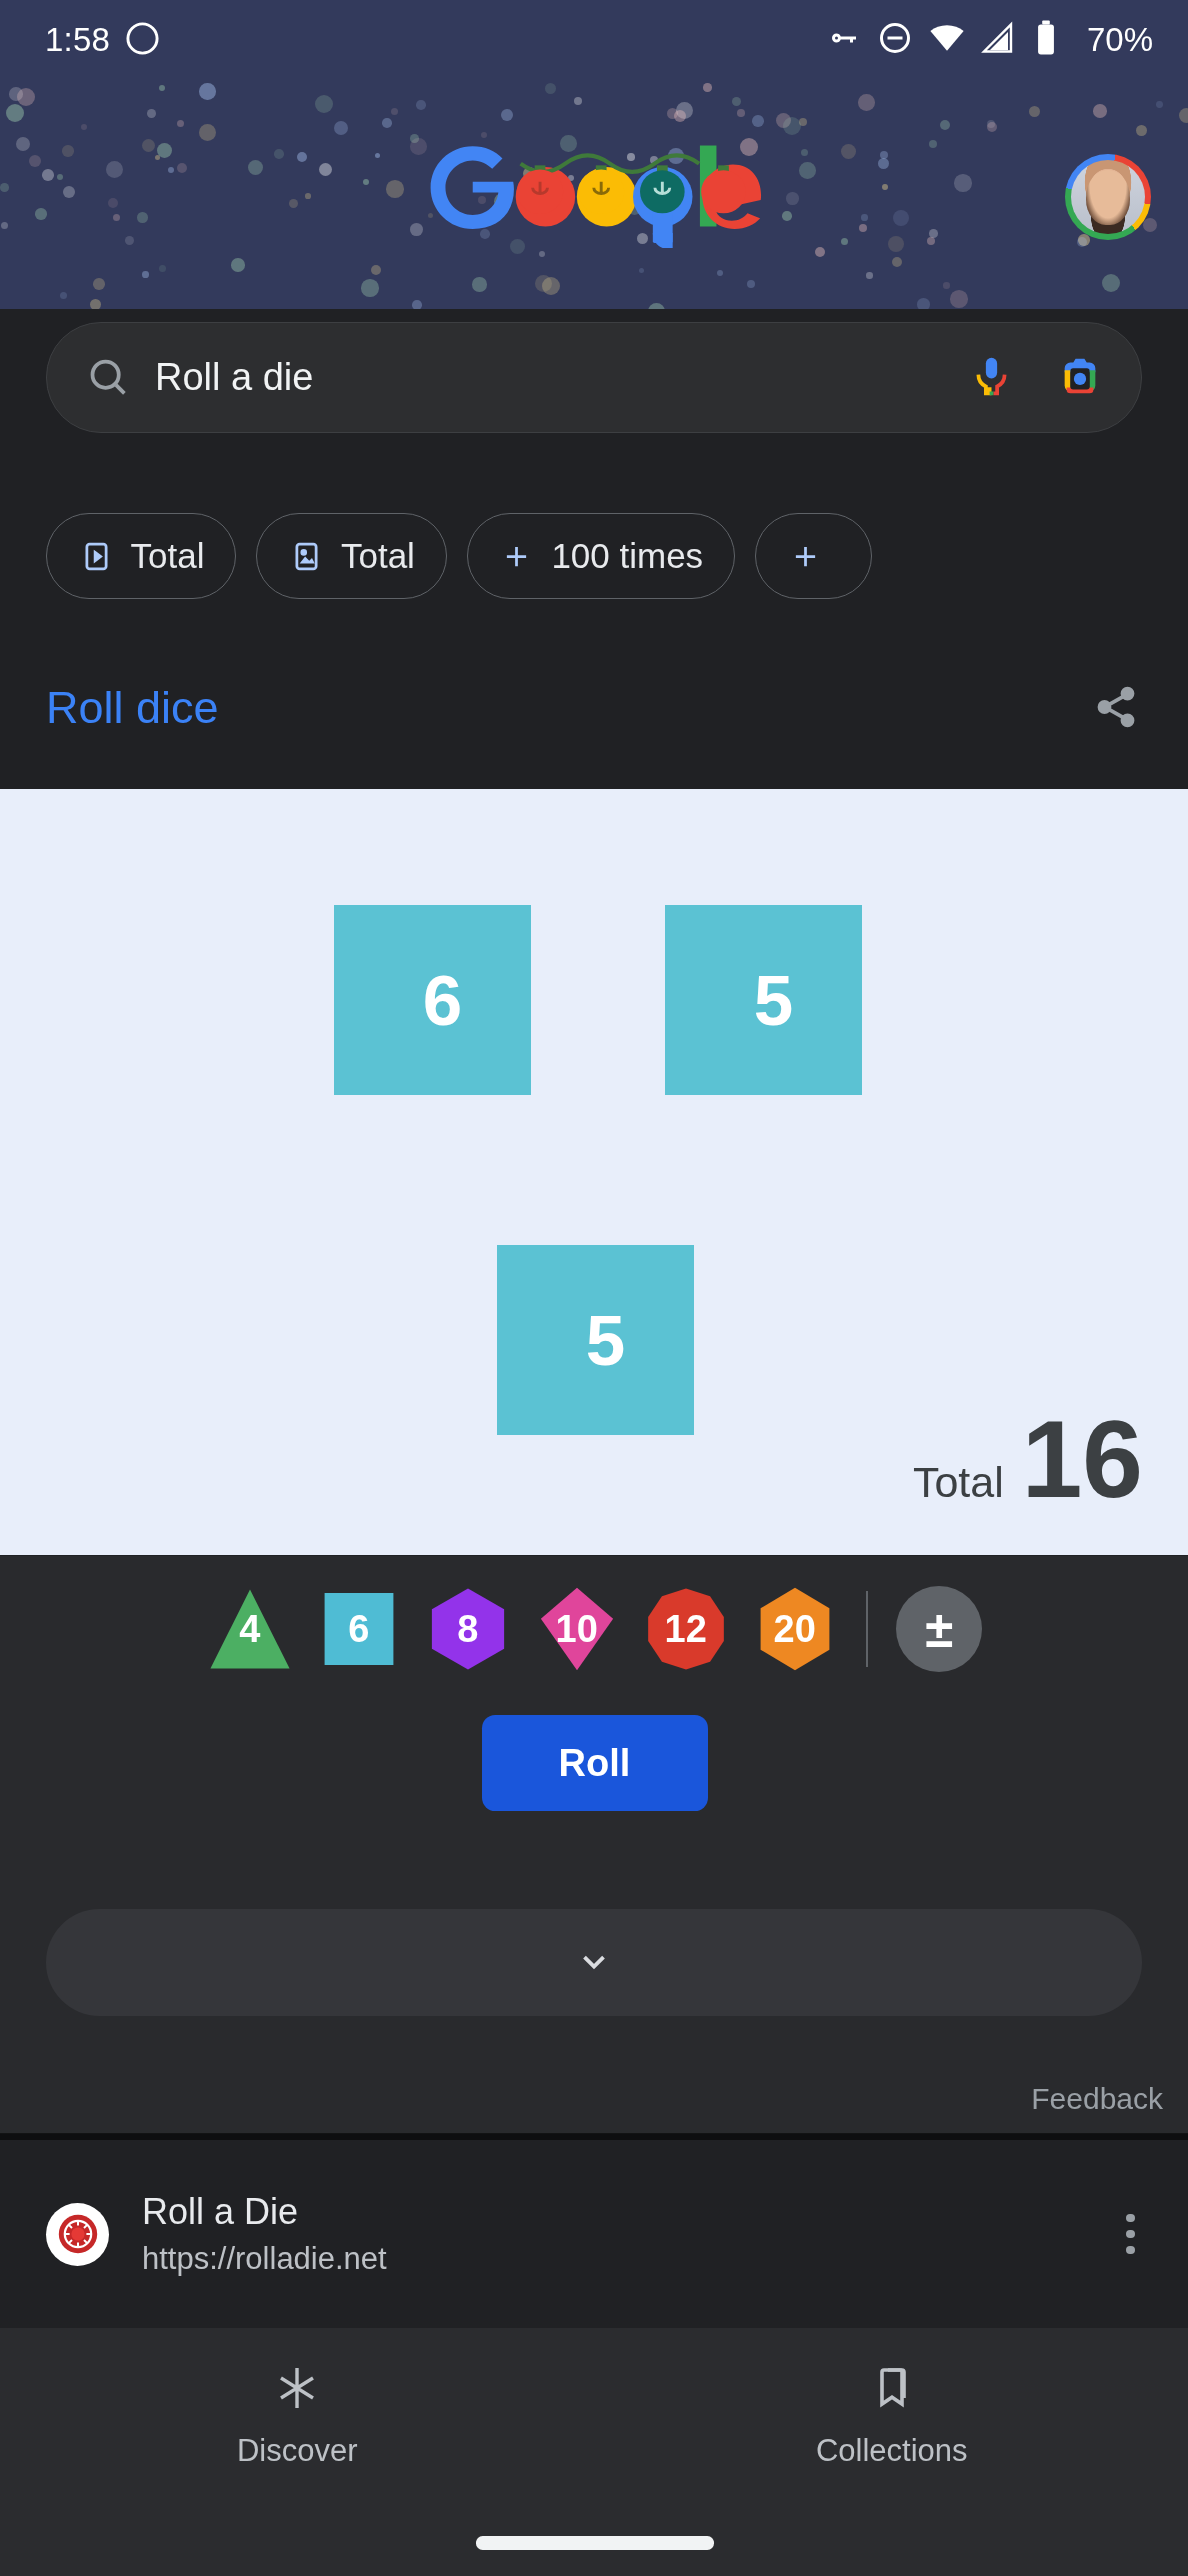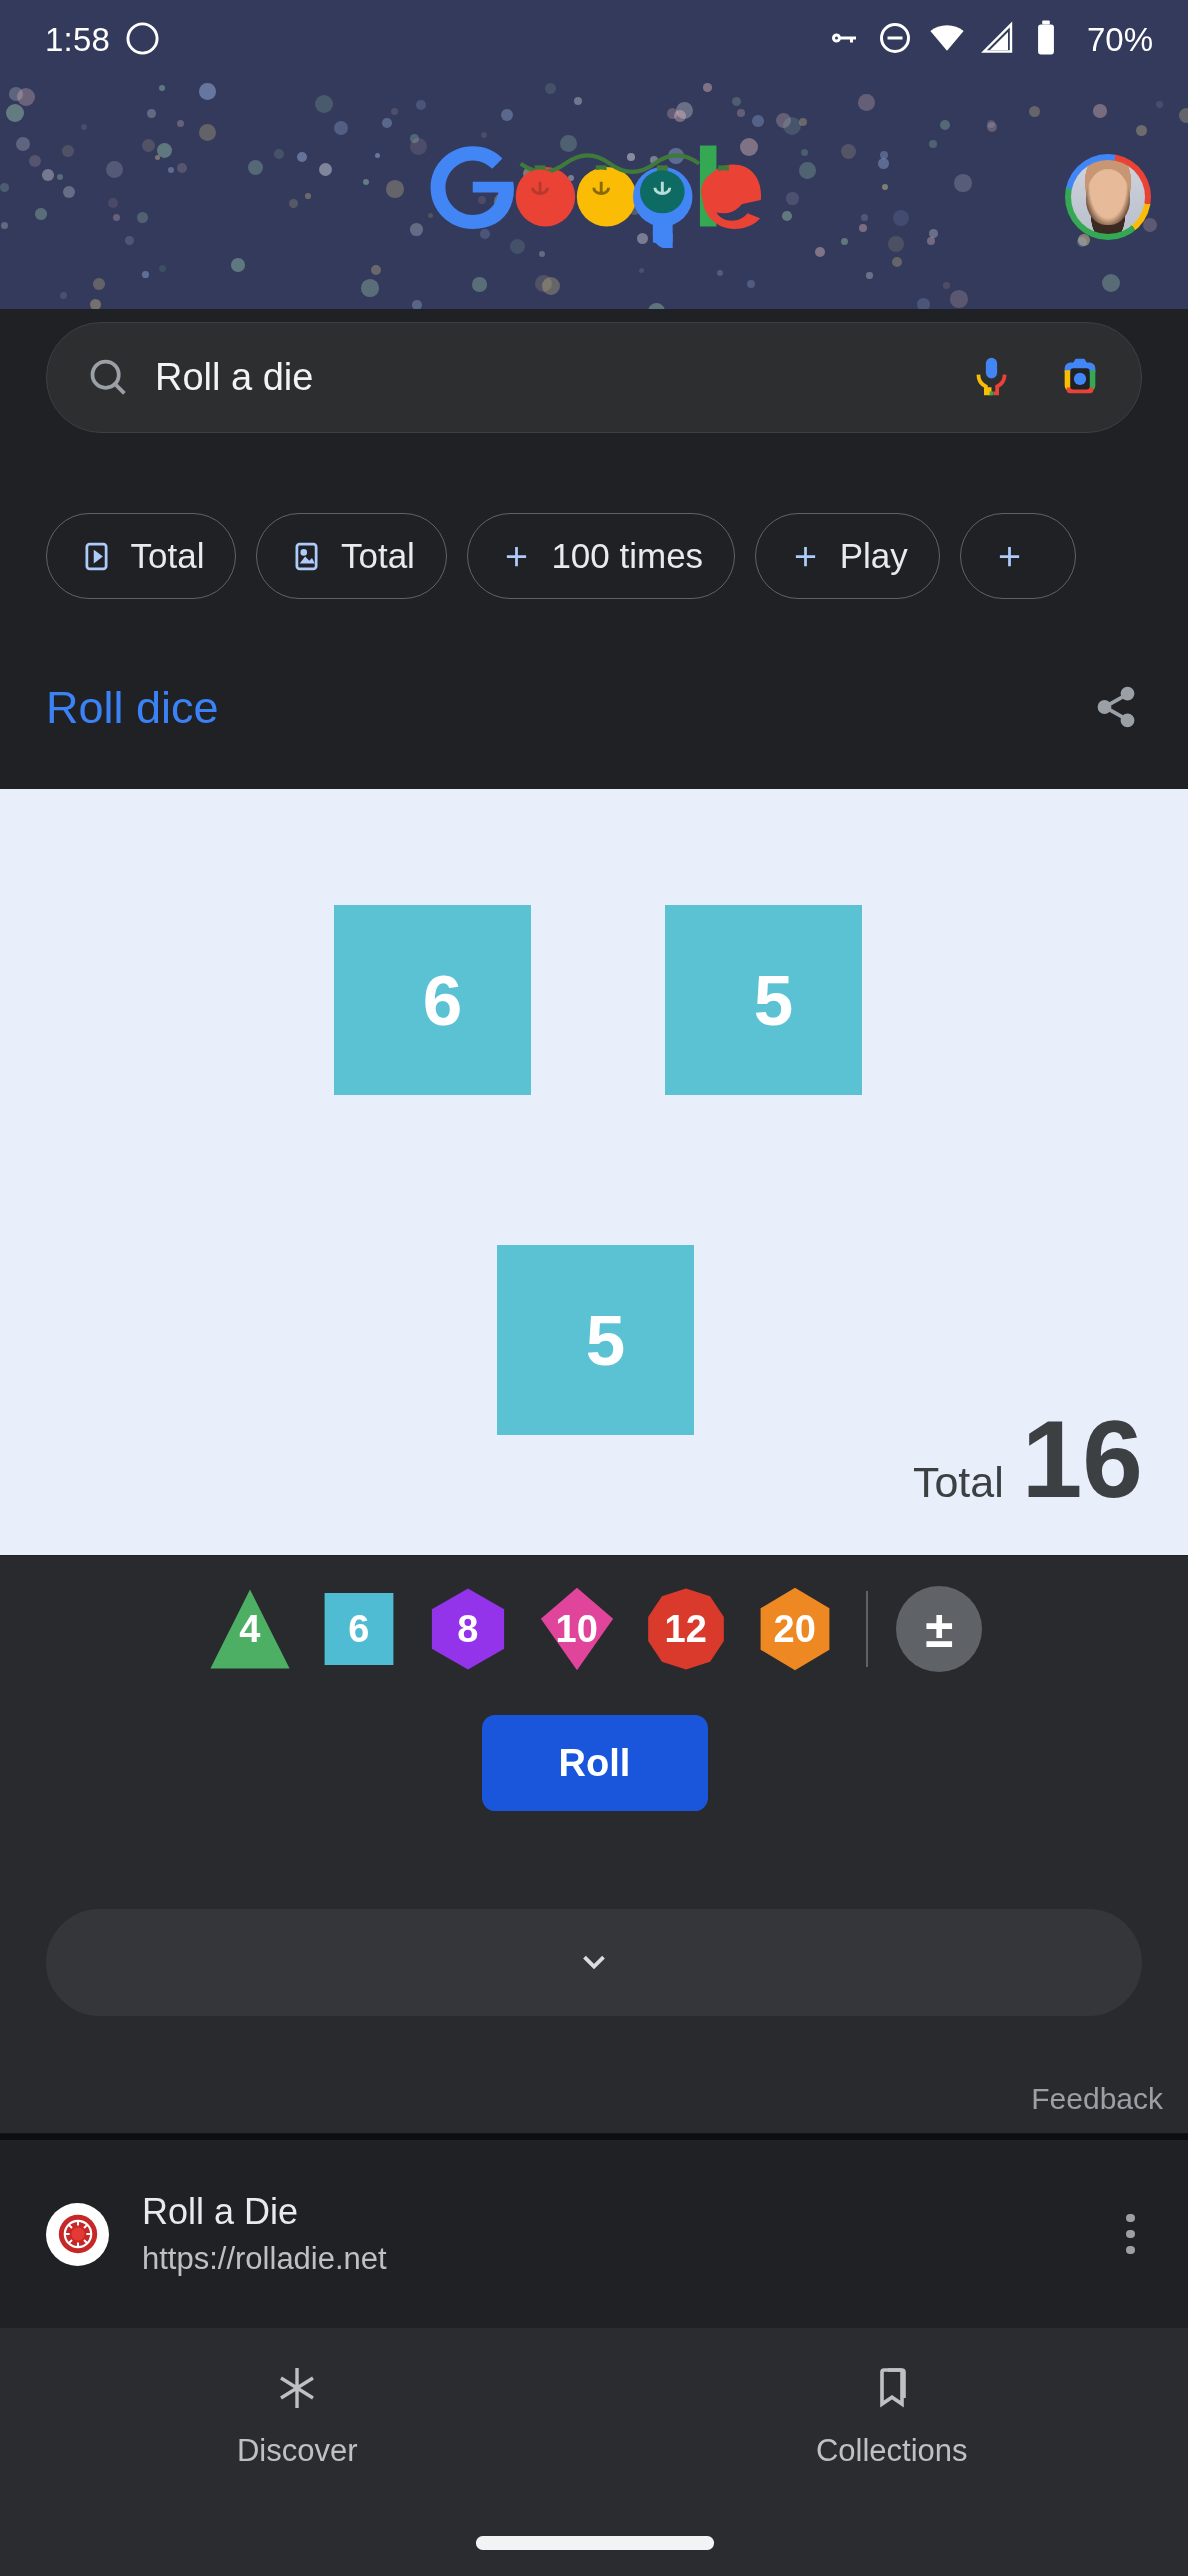--- a/index.html
+++ b/index.html
@@ -463,28 +463,20 @@
           </svg>
       </span>
       <span>100 times</span>
     </div>
     <div class="chip">
       <span class="ic">
         <svg width="33" height="33" viewBox="0 0 24 24" stroke="#aecbfa" stroke-width="2">
             <path d="M12 5v14M5 12h14"></path>
           </svg>
       </span>
-      <span>Play</span>
-    </div>
-    <div class="chip">
-      <span class="ic">
-        <svg width="33" height="33" viewBox="0 0 24 24" stroke="#aecbfa" stroke-width="2">
-            <path d="M12 5v14M5 12h14"></path>
-          </svg>
-      </span>
       <span></span>
     </div>
   </div>
 
   <div class="panelhead">
     <div class="title">Roll dice</div>
     <span>
       <svg width="46" height="46" viewBox="0 0 24 24" fill="none" stroke="#9aa0a6" stroke-width="2">
         <circle cx="18" cy="5" r="2.6" fill="#9aa0a6"></circle>
           <circle cx="6" cy="12" r="2.6" fill="#9aa0a6"></circle>

